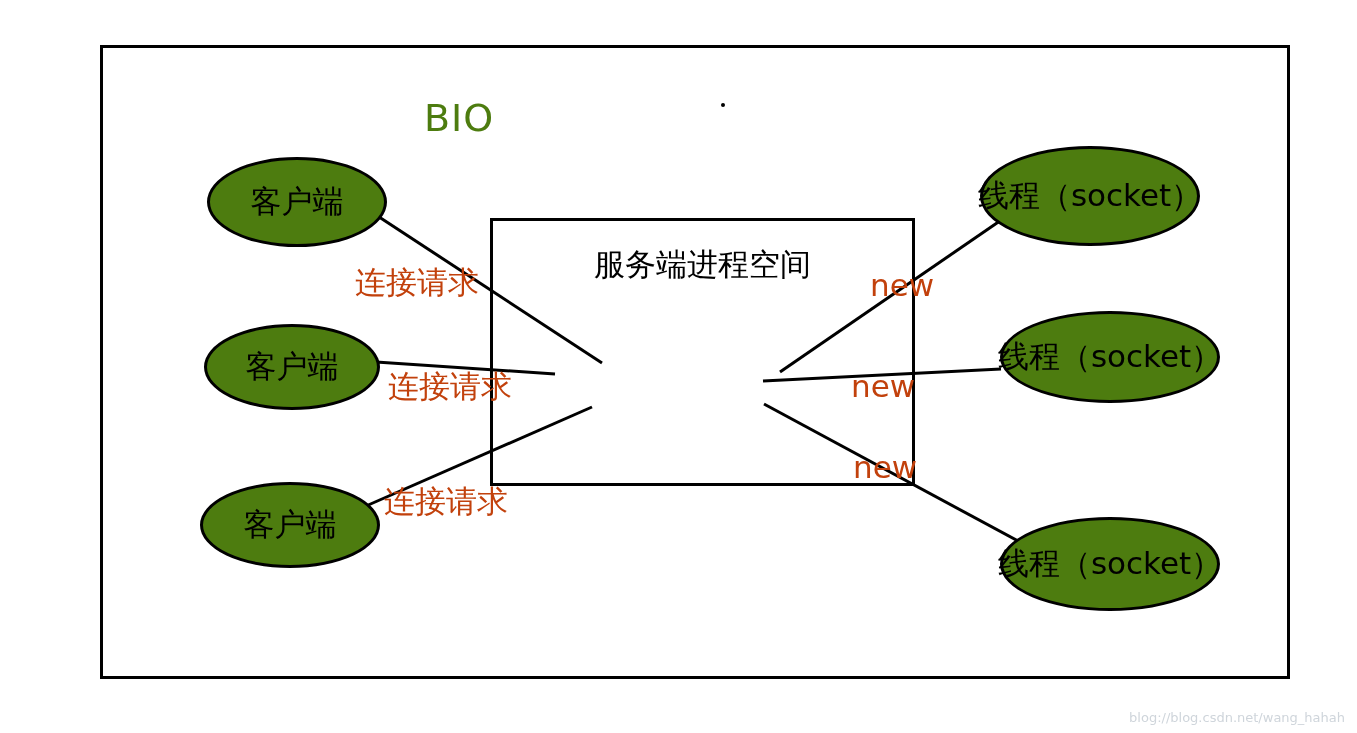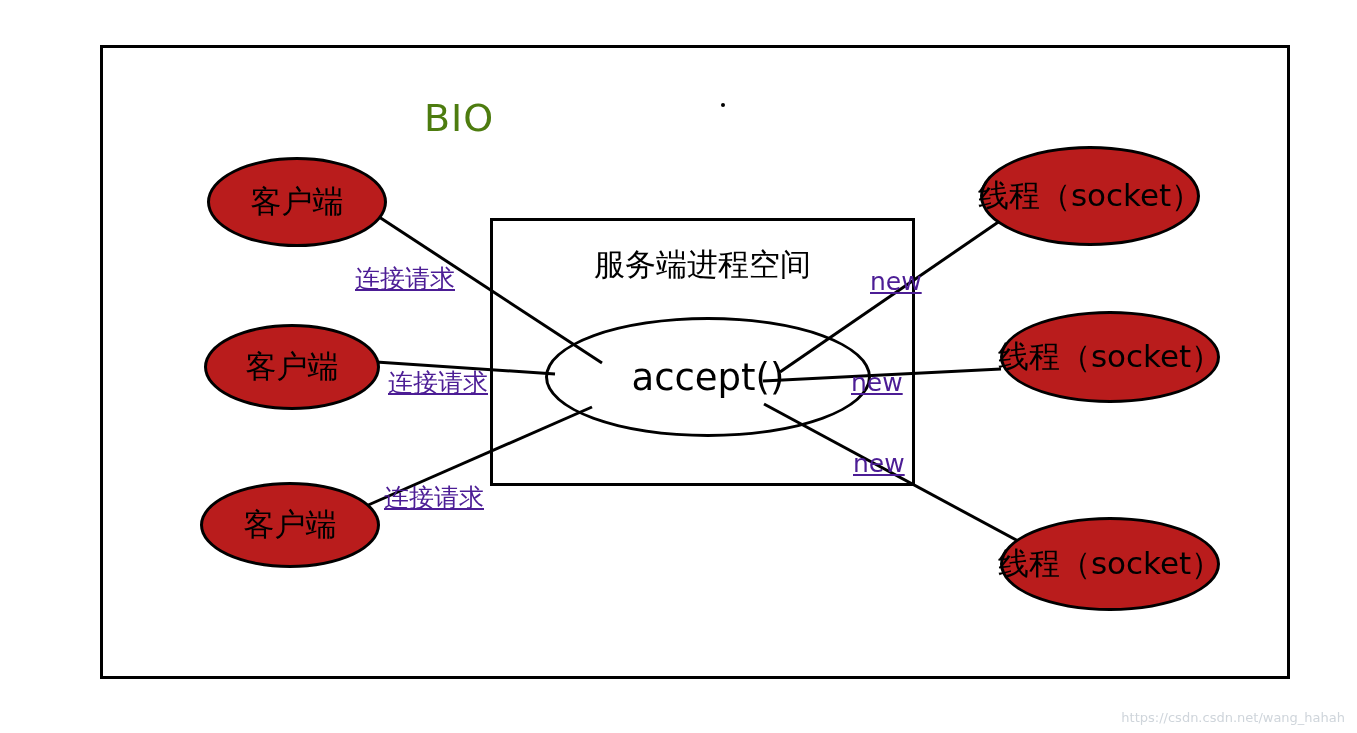--- a/index.html
+++ b/index.html
@@ -37,21 +37,21 @@
     left: 424px;
     top: 96px;
     font-size: 38px;
     color: #4d7c0f;
     letter-spacing: 1px;
   }
   .ellipse {
     position: absolute;
     border: 3px solid #000000;
     border-radius: 50%;
-    background: #b91c1c;
+    background: #4d7c0f;
     display: flex;
     align-items: center;
     justify-content: center;
     box-sizing: border-box;
   }
   .client-label {
     font-size: 31px;
     color: #000000;
     white-space: nowrap;
   }
@@ -87,24 +87,23 @@
     height: 120px;
     background: transparent;
   }
   .accept-label {
     font-size: 37px;
     color: #000000;
     white-space: nowrap;
   }
   .orange-label {
     position: absolute;
-    color: #4c1d95;
-    font-size: 25px;
+    color: #c2410c;
+    font-size: 31px;
     white-space: nowrap;
-    text-decoration: underline;
   }
   .stray-dot {
     position: absolute;
     left: 721px;
     top: 103px;
     width: 4px;
     height: 4px;
     border-radius: 50%;
     background: #000000;
   }
@@ -145,37 +144,34 @@
   <div class="ellipse" style="left:204px; top:324px; width:176px; height:86px;">
     <span class="client-label">客户端</span>
   </div>
   <div class="ellipse" style="left:200px; top:482px; width:180px; height:86px;">
     <span class="client-label">客户端</span>
   </div>
 
   <div class="server-box"></div>
   <div class="server-label">服务端进程空间</div>
 
-  <div class="ellipse accept-ellipse">
-    <span class="accept-label">accept()</span>
-  </div>
 
   <div class="ellipse" style="left:980px; top:146px; width:220px; height:100px;">
     <span class="thread-label">线程（socket）</span>
   </div>
   <div class="ellipse" style="left:1000px; top:311px; width:220px; height:92px;">
     <span class="thread-label">线程（socket）</span>
   </div>
   <div class="ellipse" style="left:1000px; top:517px; width:220px; height:94px;">
     <span class="thread-label">线程（socket）</span>
   </div>
 
   <div class="orange-label" style="left:355px; top:262px;">连接请求</div>
   <div class="orange-label" style="left:388px; top:366px;">连接请求</div>
   <div class="orange-label" style="left:384px; top:481px;">连接请求</div>
 
   <div class="orange-label" style="left:870px; top:267px;">new</div>
   <div class="orange-label" style="left:851px; top:368px;">new</div>
   <div class="orange-label" style="left:853px; top:449px;">new</div>
 
-  <div class="watermark">https://csdn.csdn.net/wang_hahah</div>
+  <div class="watermark">blog://blog.csdn.net/wang_hahah</div>
 
 </div>
 
 </body></html>

